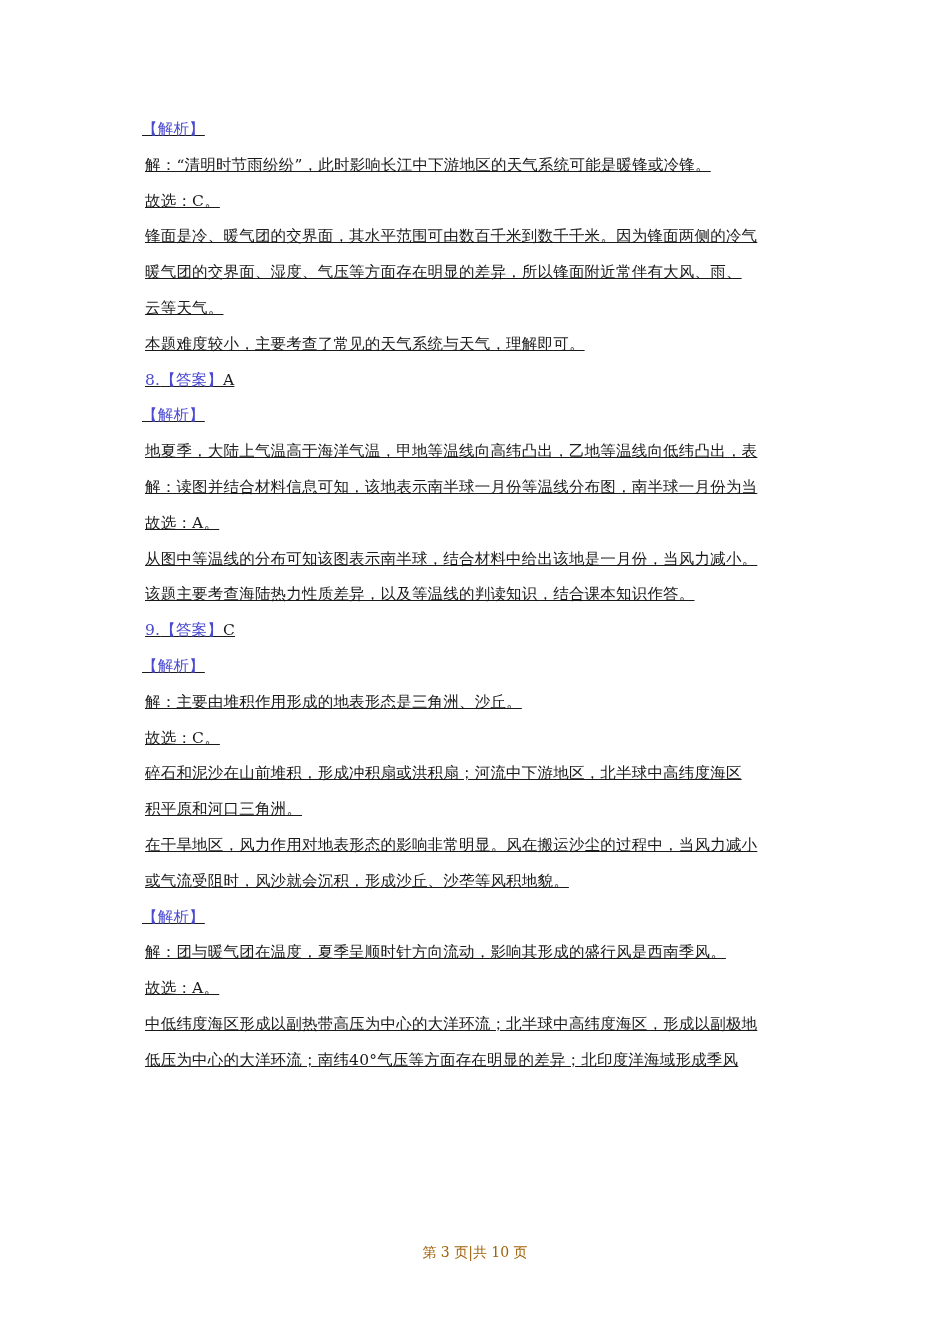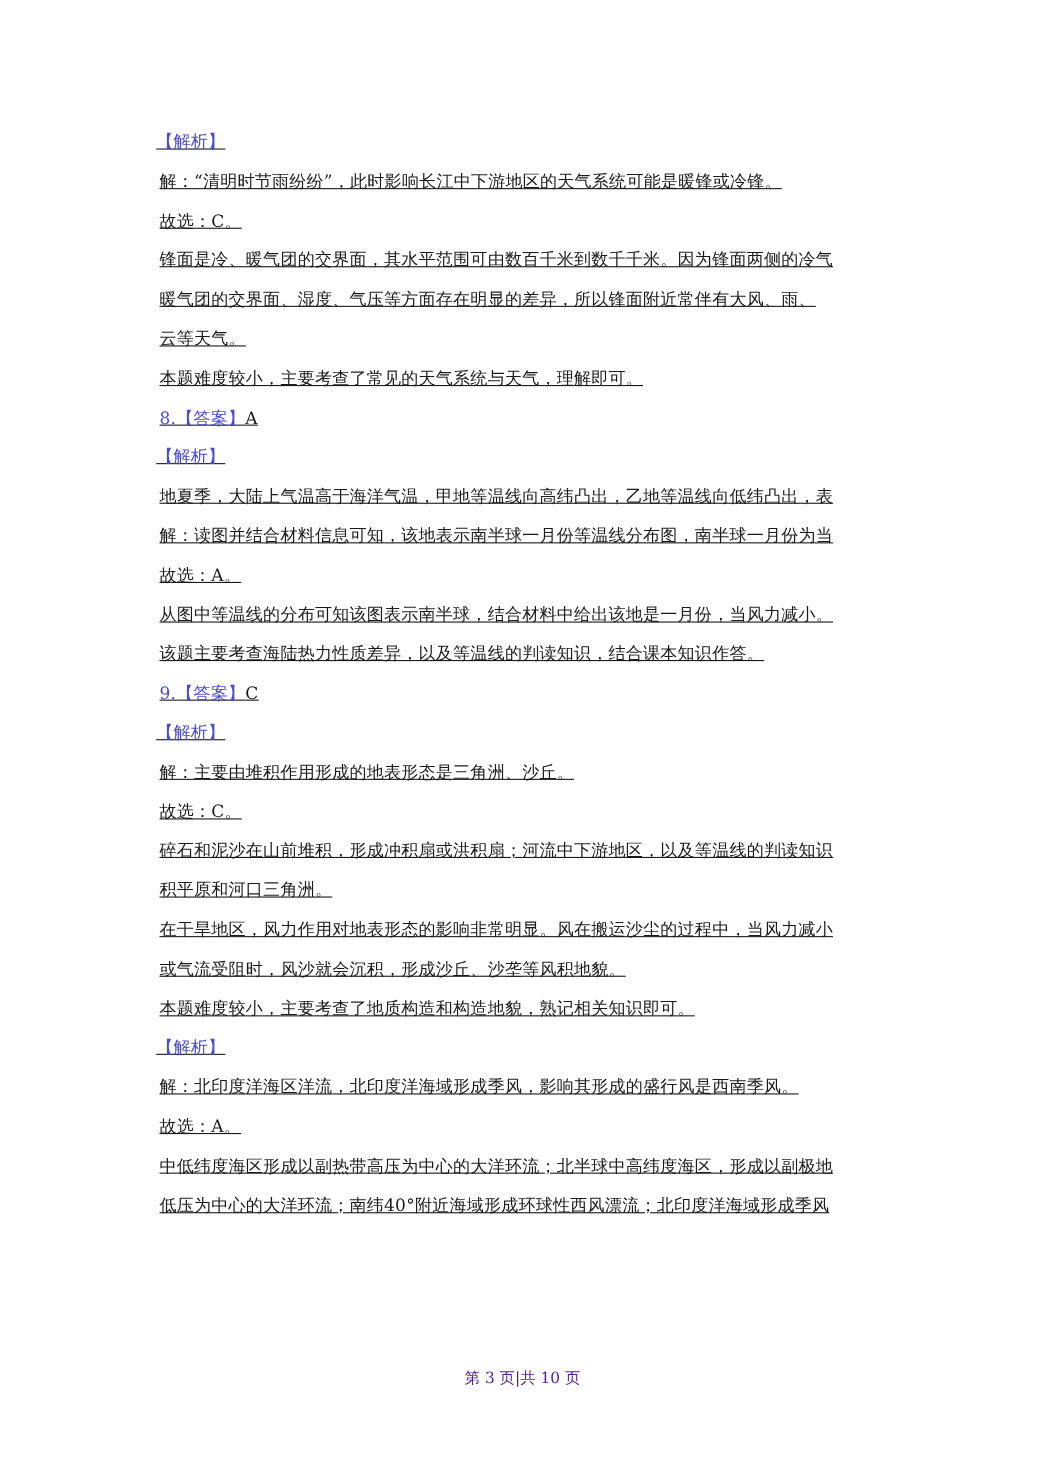--- a/index.html
+++ b/index.html
@@ -3,21 +3,21 @@
   <meta charset="utf-8">
   <style>
     html, body { margin: 0; padding: 0; background: #ffffff; }
     body { width: 950px; height: 1344px; position: relative; overflow: hidden;
       font-family: "DejaVu Serif", "Liberation Serif", serif; color: #1a1a1a; }
     .page { position: absolute; left: 145px; top: 112px; width: 665px; text-decoration: underline; }
     .line { font-size: 15.5px; line-height: 35.8px; height: 35.8px; white-space: nowrap; letter-spacing: 0.2px; }
     .blue { color: #4a4ad0; }
     .tag { margin-left: -3px; }
     .footer { position: absolute; top: 1244px; left: 0; width: 950px; text-align: center;
-      font-size: 14px; color: #4c1d95; }
+      font-size: 14px; color: #a16207; }
   </style>
 </head>
 <body>
 
 <div class="page" id="doc">
     <div class="line"><span class="blue tag">【解析】</span></div>
     <div class="line">解：“清明时节雨纷纷”，此时影响长江中下游地区的天气系统可能是暖锋或冷锋。</div>
     <div class="line">故选：C。</div>
     <div class="line">锋面是冷、暖气团的交界面，其水平范围可由数百千米到数千千米。因为锋面两侧的冷气</div>
     <div class="line">暖气团的交界面、湿度、气压等方面存在明显的差异，所以锋面附近常伴有大风、雨、</div>
@@ -27,24 +27,23 @@
     <div class="line"><span class="blue tag">【解析】</span></div>
     <div class="line">地夏季，大陆上气温高于海洋气温，甲地等温线向高纬凸出，乙地等温线向低纬凸出，表</div>
     <div class="line">解：读图并结合材料信息可知，该地表示南半球一月份等温线分布图，南半球一月份为当</div>
     <div class="line">故选：A。</div>
     <div class="line">从图中等温线的分布可知该图表示南半球，结合材料中给出该地是一月份，当风力减小。</div>
     <div class="line">该题主要考查海陆热力性质差异，以及等温线的判读知识，结合课本知识作答。</div>
     <div class="line"><span class="blue">9.</span><span class="blue">【答案】</span><span>C</span></div>
     <div class="line"><span class="blue tag">【解析】</span></div>
     <div class="line">解：主要由堆积作用形成的地表形态是三角洲、沙丘。</div>
     <div class="line">故选：C。</div>
-    <div class="line">碎石和泥沙在山前堆积，形成冲积扇或洪积扇；河流中下游地区，以及等温线的判读知识</div>
+    <div class="line">碎石和泥沙在山前堆积，形成冲积扇或洪积扇；河流中下游地区，北半球中高纬度海区</div>
     <div class="line">积平原和河口三角洲。</div>
     <div class="line">在干旱地区，风力作用对地表形态的影响非常明显。风在搬运沙尘的过程中，当风力减小</div>
     <div class="line">或气流受阻时，风沙就会沉积，形成沙丘、沙垄等风积地貌。</div>
-    <div class="line">本题难度较小，主要考查了地质构造和构造地貌，熟记相关知识即可。</div>
     <div class="line"><span class="blue tag">【解析】</span></div>
-    <div class="line">解：北印度洋海区洋流，北印度洋海域形成季风，影响其形成的盛行风是西南季风。</div>
+    <div class="line">解：团与暖气团在温度，夏季呈顺时针方向流动，影响其形成的盛行风是西南季风。</div>
     <div class="line">故选：A。</div>
     <div class="line">中低纬度海区形成以副热带高压为中心的大洋环流；北半球中高纬度海区，形成以副极地</div>
-    <div class="line">低压为中心的大洋环流；南纬40°附近海域形成环球性西风漂流；北印度洋海域形成季风</div>
+    <div class="line">低压为中心的大洋环流；南纬40°气压等方面存在明显的差异；北印度洋海域形成季风</div>
   </div>
 <div class="footer">第 3 页|共 10 页</div>
 
 </body></html>

